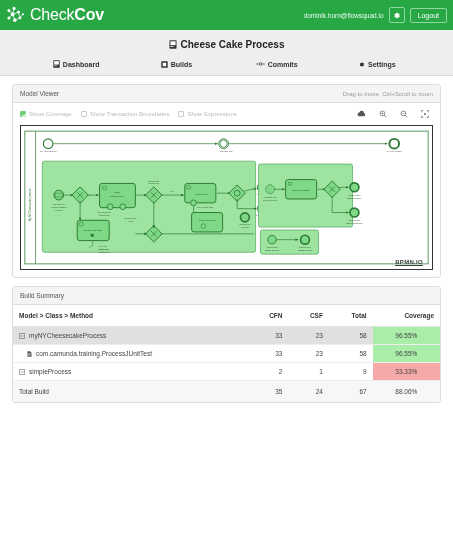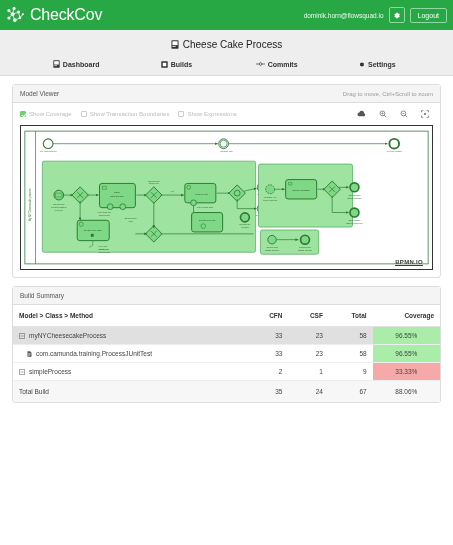--- a/index.html
+++ b/index.html
@@ -14,38 +14,38 @@
 
   
   .topbar {
     height:30px; background:#28a745;
     display:flex; align-items:center; justify-content:space-between;
     padding:0 6px;
   }
   .brand { display:flex; align-items:center; gap:2px; }
   .brand-logo { width:22px; height:18px; }
   .brand-text { font-size:16px; font-weight:400; color:#fff; letter-spacing:-.2px; }
-  .brand-text b { font-weight:400; }
+  .brand-text b { font-weight:700; }
   .topright { display:flex; align-items:center; gap:5px; }
   .email { font-size:6.5px; color:#eafaee; }
   .icon-btn {
     width:16px; height:16px; border:1px solid #8fd8a3; border-radius:2px;
     display:flex; align-items:center; justify-content:center; color:#fff;
     background:transparent;
   }
   .logout-btn {
     border:1px solid #8fd8a3; border-radius:2px; color:#fff;
     font-size:7px; padding:3px 7px; background:transparent;
   }
 
   
   .subhead { background:#eeeeee; border-bottom:1px solid #dcdcdc; padding:9px 0 0 0; }
   .proc-title {
     display:flex; align-items:center; justify-content:center; gap:4px;
-    font-size:10px; font-weight:400; color:#222; padding-bottom:10px;
+    font-size:10px; font-weight:700; color:#222; padding-bottom:10px;
   }
   .navtabs { display:flex; padding:0 26px 7px 26px; }
   .navtab {
     flex:1; display:flex; align-items:center; justify-content:center; gap:3px;
     font-size:7px; font-weight:700; color:#333;
   }
 
   
   .card {
     margin:8px 12px; background:#fff;

